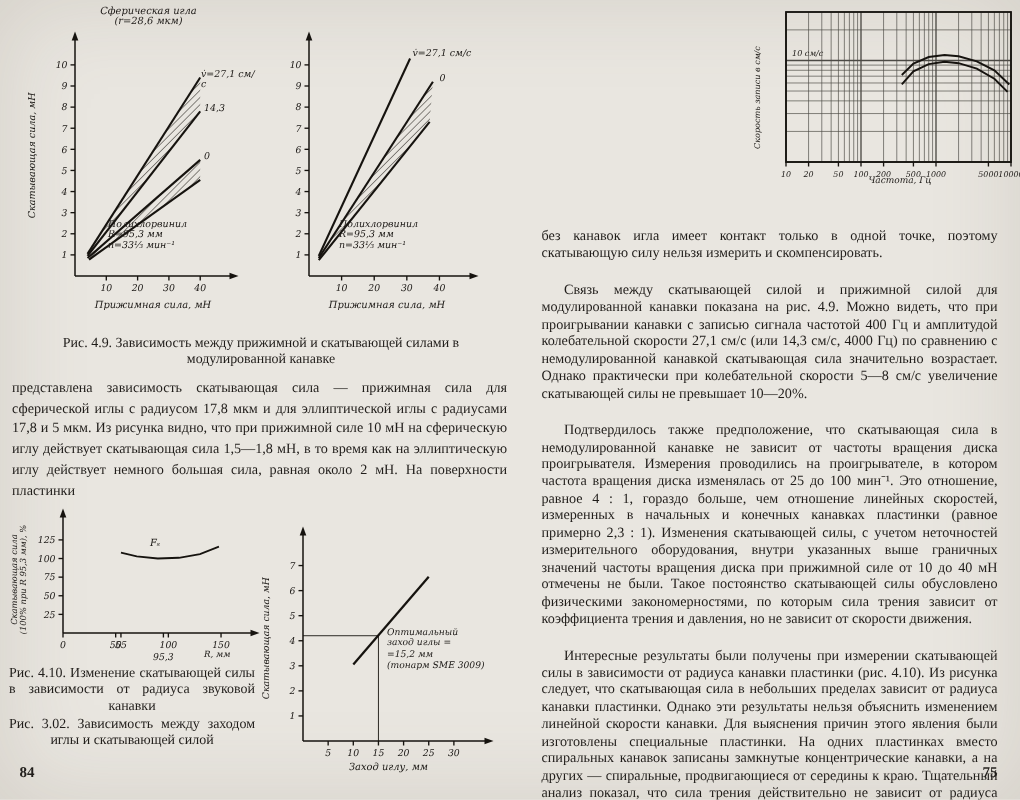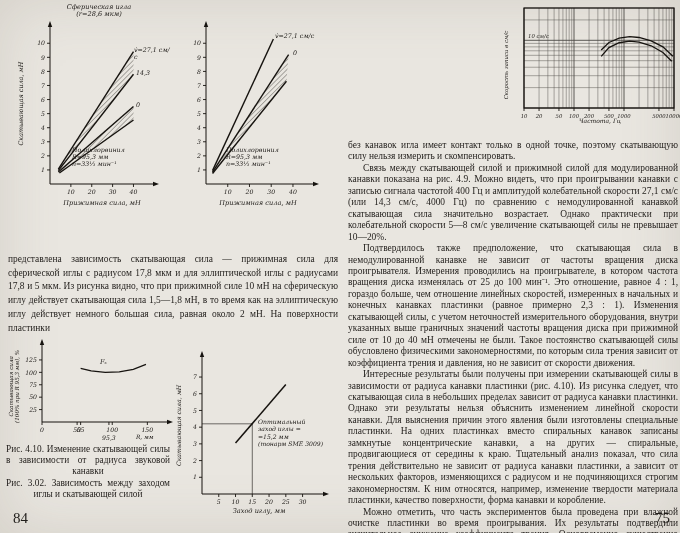--- a/index.html
+++ b/index.html
@@ -5,23 +5,23 @@
   html,body{margin:0;padding:0}
   body{width:680px;height:533px;position:relative;background:#e9e6e0;
        font-family:"Liberation Serif",serif;color:#201d1a;overflow:hidden}
   #stage{position:absolute;inset:0;box-shadow:inset 0 0 60px rgba(120,110,95,.18)}
   .abs{position:absolute}
   .cap{font-size:9.3px;line-height:11.2px}
   .capj{text-align:justify;text-align-last:center}
   .c{text-align:center}
   .lp{font-size:9.45px;line-height:13.7px;text-align:justify}
   .body-t{font-size:9.45px;line-height:11.45px;text-align:justify}
-  .body-t p{margin:0;text-indent:15px}
+  .body-t p{margin:13px;text-indent:15px}
   .body-t p.ni{text-indent:0}
-  .pagenum{font-size:15px;font-weight:normal}
+  .pagenum{font-size:10px;font-weight:bold}
   .ov{position:absolute;white-space:pre-line;font-family:"DejaVu Serif",serif;
       font-style:italic;color:#1c1916;line-height:1.12}
   .rot{transform:rotate(-90deg)}
   .chart{position:absolute}
   .chart svg{position:absolute;left:0;top:0;overflow:visible}
   svg text{font-family:"DejaVu Serif",serif;font-style:italic;fill:#1c1916}
   svg text.tk{font-size:6.2px}
   svg.small text.tk{font-size:5.3px}
 </style>
 </head>
@@ -134,20 +134,21 @@
           <polyline points="40.52173913043478,167.44444444444446 114.43478260869566,75.25925925925928" fill="none" stroke="#16130f" stroke-width="1.4"></polyline>
         </svg>
       <div class="ov" style="left:103px;top:26px;font-size:6.3px">v̇=27,1 см/с</div>
       <div class="ov" style="left:121px;top:43px;font-size:6.3px">0</div>
       <div class="ov c" style="left:26px;top:194px;width:120px;font-size:6.6px">Прижимная сила, мН</div>
       <div class="ov" style="left:54px;top:140px;width:105px;font-size:6.3px">Полихлорвинил
 R=95,3 мм
 n=33⅓ мин⁻¹</div>
     </div>
 
+    <div class="abs cap c" style="left:10px;top:224px;width:328px">Рис. 4.9. Зависимость между прижимной и скатывающей силами в модулированной канавке</div>
 
     <div class="abs lp" style="left:8px;top:253px;width:330px">представлена зависимость скатывающая сила — прижимная сила для сферической иглы с радиусом 17,8 мкм и для эллиптической иглы с радиусами 17,8 и 5 мкм. Из рисунка видно, что при прижимной силе 10 мН на сферическую иглу действует скатывающая сила 1,5—1,8 мН, в то время как на эллиптическую иглу действует немного большая сила, равная около 2 мН. На поверхности пластинки</div>
 
     <div class="chart" style="left:8px;top:342px;width:166px;height:104px">
       <svg class="plot" width="166" height="104" viewBox="0 0 166 104">
           <line x1="34" y1="80" x2="34" y2="0" stroke="#16130f" stroke-width="1"></line>
           <line x1="34" y1="80" x2="162" y2="80" stroke="#16130f" stroke-width="1"></line>
           <polygon points="31.8,3 36.2,3 34,-3" fill="#16130f"></polygon>
           <polygon points="159,77.8 159,82.2 165,80" fill="#16130f"></polygon>
           <line x1="34" y1="80" x2="34" y2="83" stroke="#16130f" stroke-width="0.9"></line>

